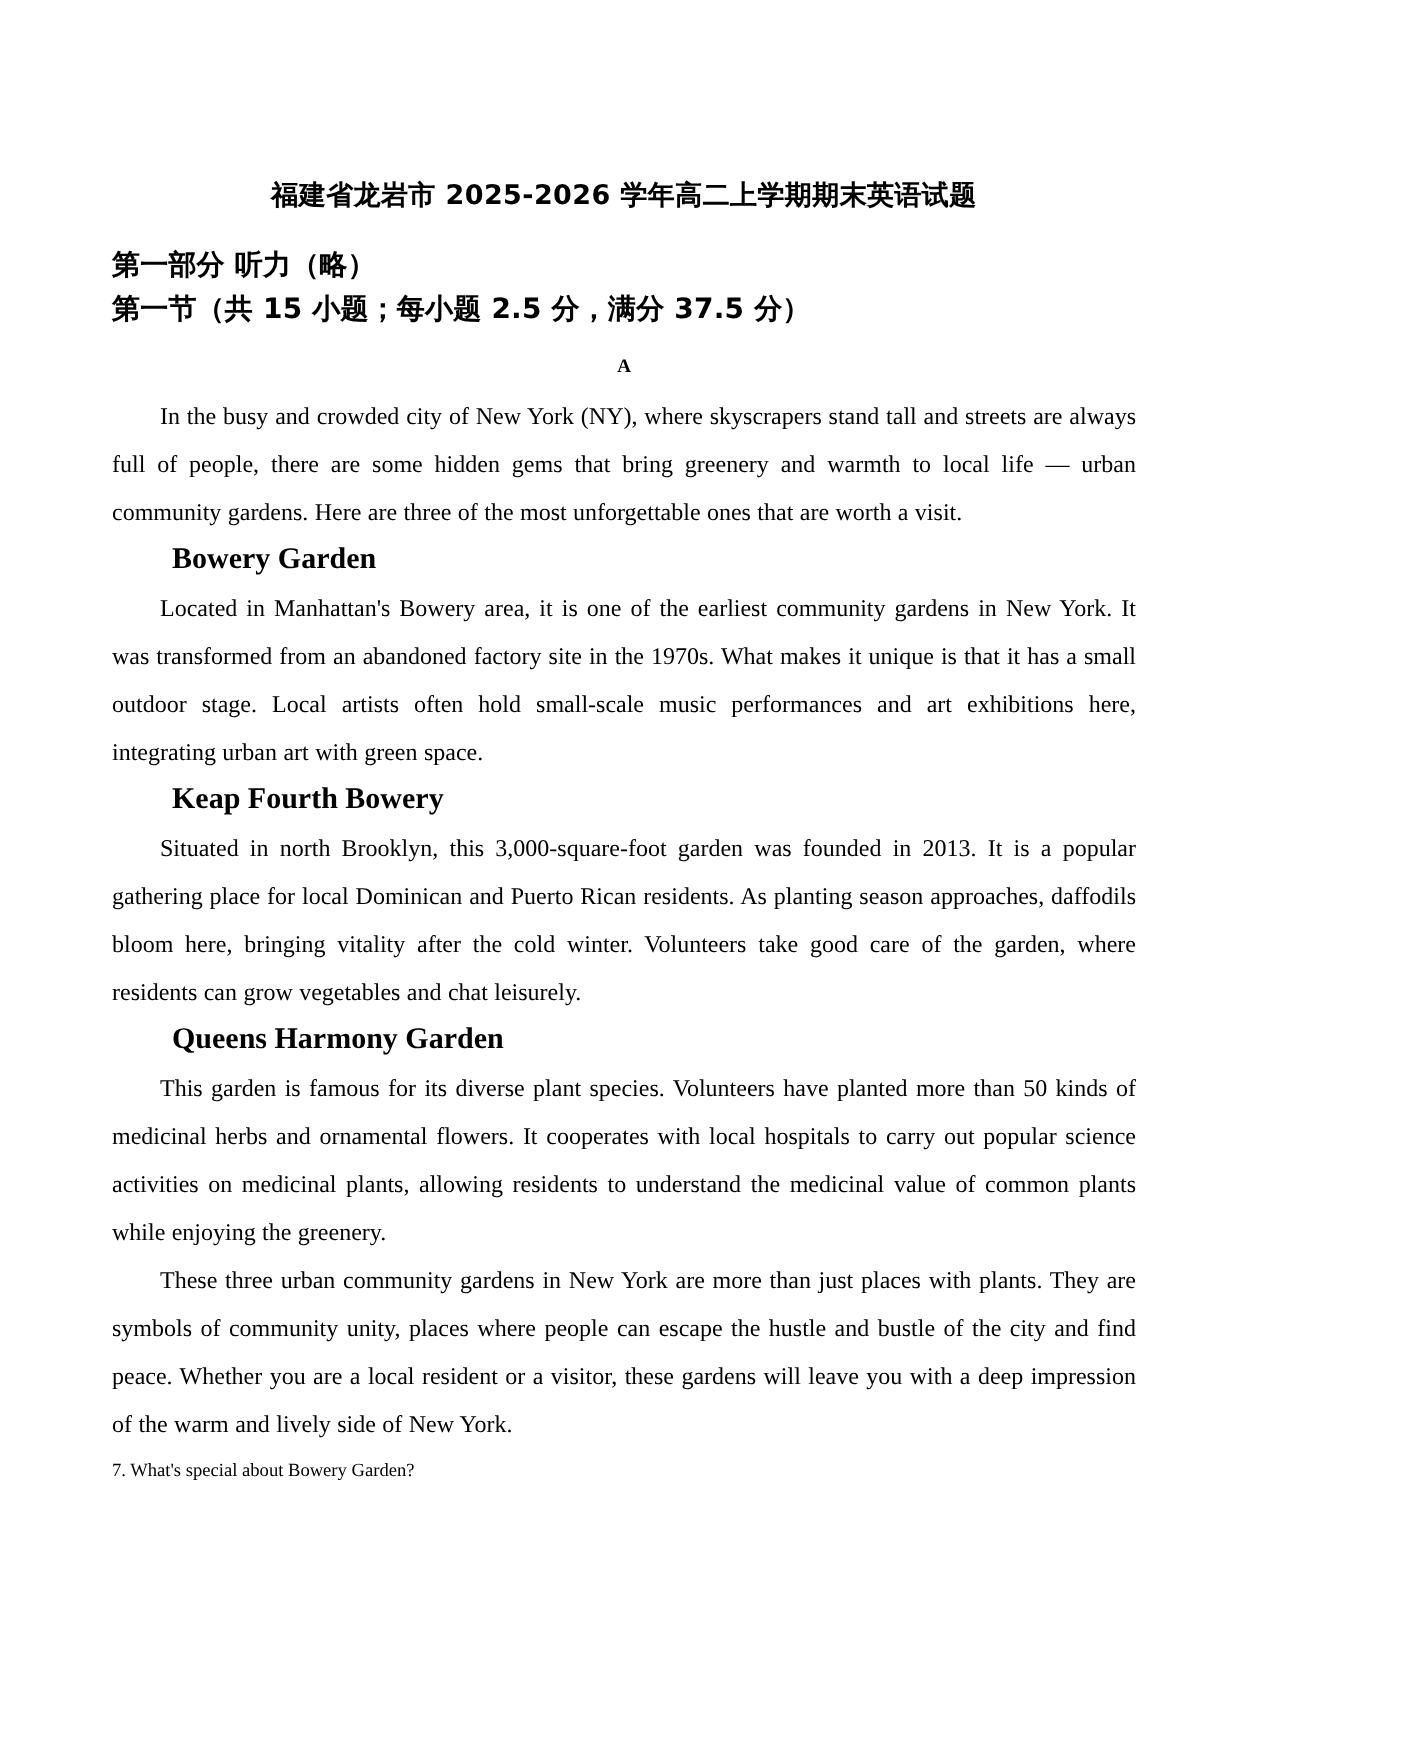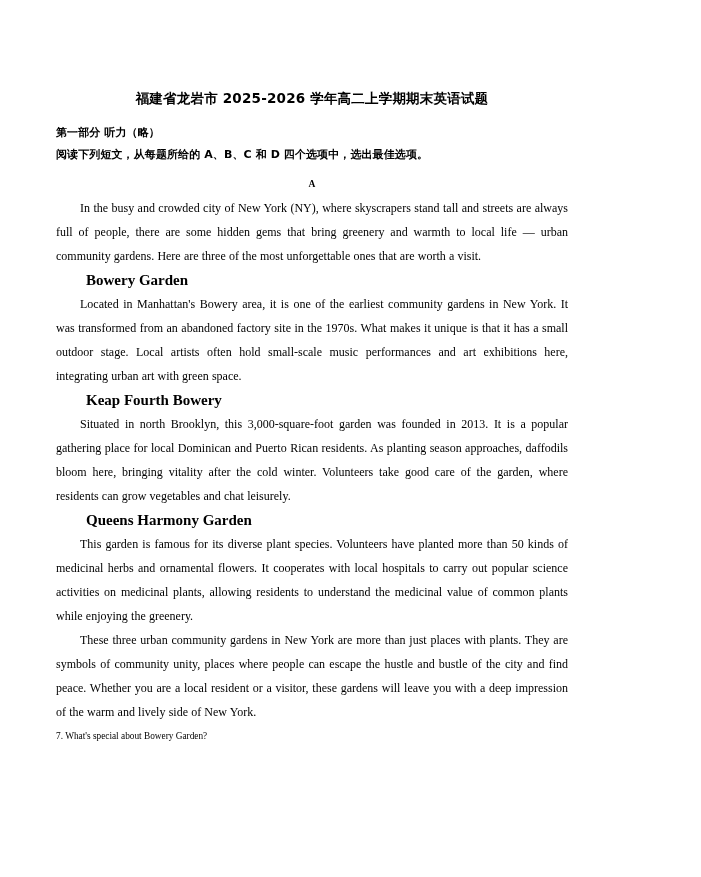--- a/index.html
+++ b/index.html
@@ -35,21 +35,21 @@
     text-align: center;
     line-height: 1.5;
     margin: 0 0 14px 0;
     letter-spacing: 0.2px;
   }
 
   
   .section-line {
     font-family: "DejaVu Sans", "Liberation Sans", sans-serif;
     font-weight: bold;
-    font-size: 11px;
+    font-size: 14px;
     line-height: 22px;
     margin: 0;
     letter-spacing: 0.1px;
     white-space: nowrap;
   }
 
   
   .passage-marker {
     font-family: "Liberation Serif", "DejaVu Serif", serif;
     font-weight: bold;
@@ -92,22 +92,22 @@
 <body>
 
 <div id="page">
   <div class="content">
 
     <h1 class="doc-title">福建省龙岩市 2025-2026 学年高二上学期期末英语试题</h1>
 
     <p class="section-line">第一部分 听力（略）</p>
 
 
+    <p class="section-line">第一节（共 15 小题；每小题 2.5 分，满分 37.5 分）</p>
 
-    <p class="section-line">阅读下列短文，从每题所给的 A、B、C 和 D 四个选项中，选出最佳选项。</p>
 
     <p class="passage-marker">A</p>
 
     <p class="body-par">In the busy and crowded city of New York (NY), where skyscrapers stand tall and streets are always full of people, there are some hidden gems that bring greenery and warmth to local life — urban community gardens. Here are three of the most unforgettable ones that are worth a visit.</p>
 
     <p class="sub-head">Bowery Garden</p>
 
     <p class="body-par">Located in Manhattan's Bowery area, it is one of the earliest community gardens in New York. It was transformed from an abandoned factory site in the 1970s. What makes it unique is that it has a small outdoor stage. Local artists often hold small-scale music performances and art exhibitions here, integrating urban art with green space.</p>
 
     <p class="sub-head">Keap Fourth Bowery</p>

